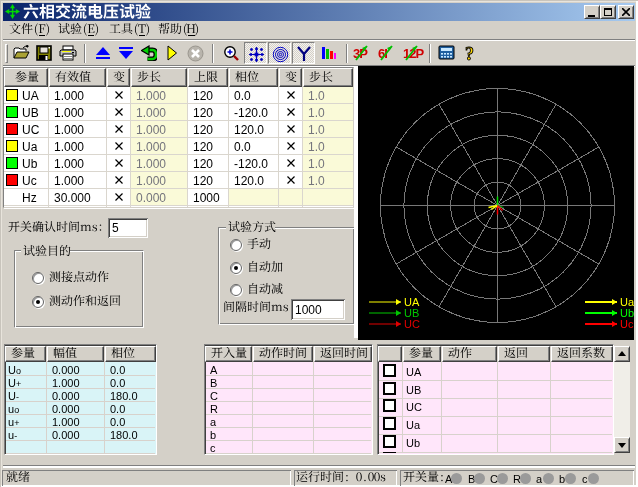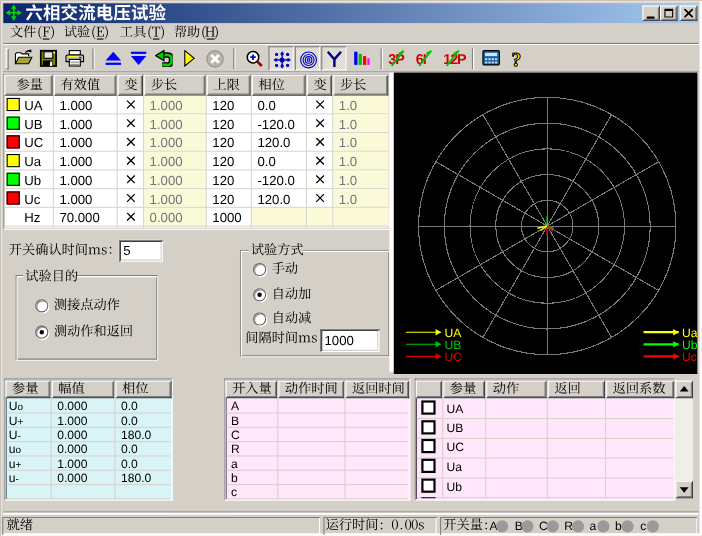--- a/index.html
+++ b/index.html
@@ -371,21 +371,21 @@
     <div class="txt" style="left:234px;top:174px">120.0</div>
     <svg width="8" height="8" style="position:absolute;left:287px;top:176px" viewBox="0 0 8 8">
       <path d="M0.5 0.5 L7.5 7.5 M7.5 0.5 L0.5 7.5" stroke="#000" stroke-width="1.2"></path>
     </svg>
     <div class="txt" style="left:308px;top:174px;color:#74747c">1.0</div>
     <div class="abs" style="left:131px;top:189px;width:56px;height:17px;background:#fafad8"></div>
     <div class="abs" style="left:303px;top:189px;width:50px;height:17px;background:#fafad8"></div>
     <div class="abs" style="left:229px;top:189px;width:124px;height:17px;background:#fafad8"></div>
     <div class="abs" style="left:4px;top:205px;width:349px;height:1px;background:#dad6ce"></div>
     <div class="txt" style="left:22px;top:191px">Hz</div>
-    <div class="txt" style="left:54px;top:191px">70.000</div>
+    <div class="txt" style="left:54px;top:191px">30.000</div>
     <svg width="8" height="8" style="position:absolute;left:115px;top:193px" viewBox="0 0 8 8">
       <path d="M0.5 0.5 L7.5 7.5 M7.5 0.5 L0.5 7.5" stroke="#000" stroke-width="1.2"></path>
     </svg>
     <div class="txt" style="left:136px;top:191px;color:#74747c">0.000</div>
     <div class="txt" style="left:193px;top:191px">1000</div>
     <div class="abs" style="left:48px;top:68px;width:1px;height:139px;background:#dad6ce"></div>
     <div class="abs" style="left:106px;top:68px;width:1px;height:139px;background:#dad6ce"></div>
     <div class="abs" style="left:130px;top:68px;width:1px;height:139px;background:#dad6ce"></div>
     <div class="abs" style="left:187px;top:68px;width:1px;height:139px;background:#dad6ce"></div>
     <div class="abs" style="left:228px;top:68px;width:1px;height:139px;background:#dad6ce"></div>

